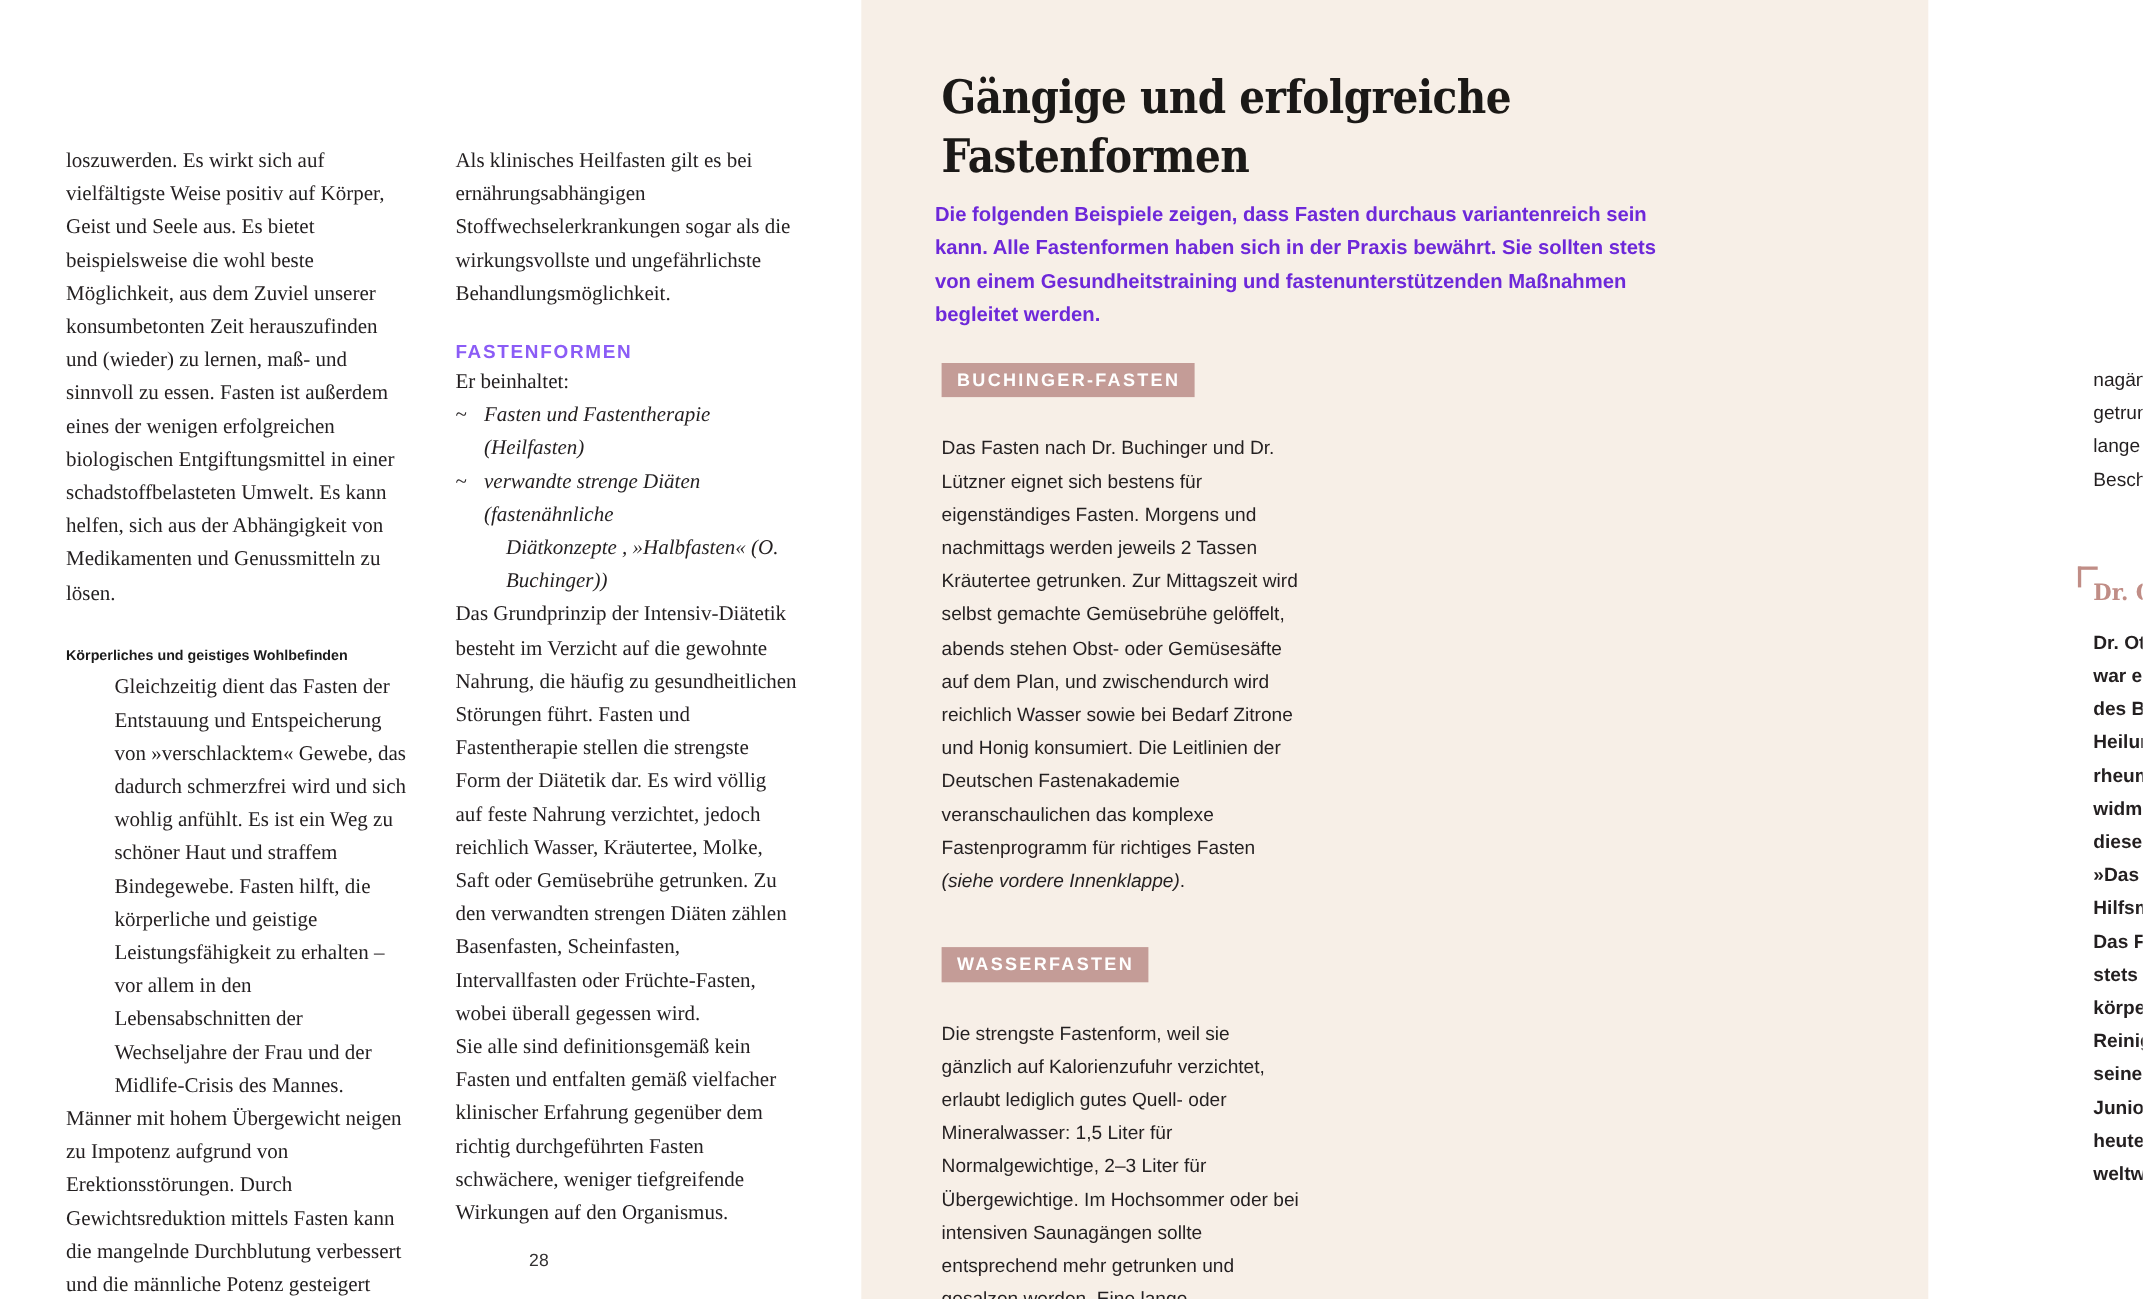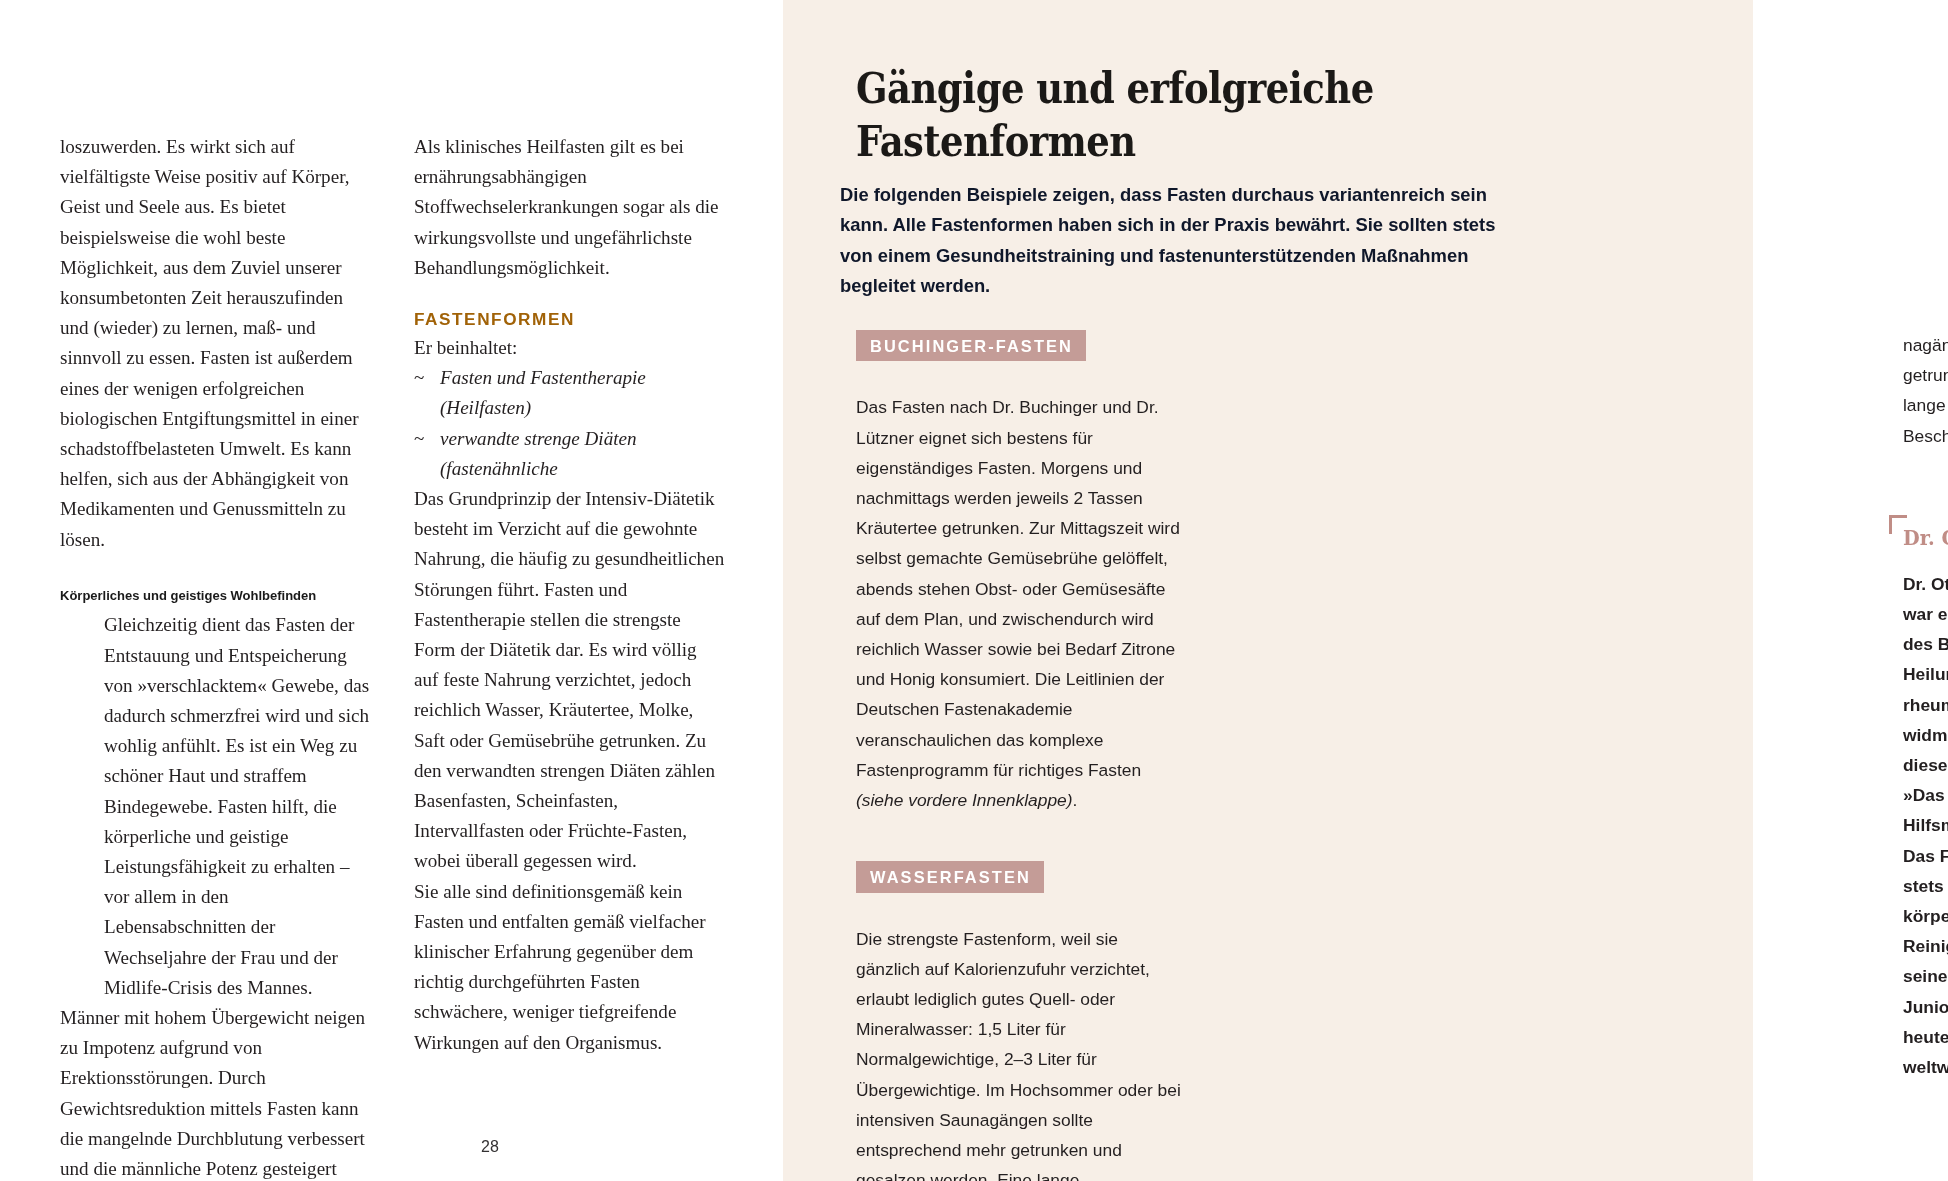--- a/index.html
+++ b/index.html
@@ -51,21 +51,21 @@
     color: #1a1a1a;
     margin: 27px 0 0 0;
   }
   .sub-head + .serif-body { margin-top: 1px; margin-left: 44px; }
 
   .orange-head {
     font-family: "Liberation Sans", "DejaVu Sans", sans-serif;
     font-weight: bold;
     font-size: 17.2px;
     letter-spacing: 1.55px;
-    color: #a16207;
+    color: #8b5cf6;
     margin: 26px 0 3px 0;
     text-transform: uppercase;
   }
 
   .tilde-list {
     margin: 0;
     padding: 0;
     list-style: none;
   }
   .tilde-list li {
@@ -102,28 +102,28 @@
     font-weight: bold;
     font-size: 42px;
     line-height: 53px;
     letter-spacing: -0.6px;
     color: #1b1917;
     transform: scaleX(0.88);
     transform-origin: left top;
   }
   .right-intro {
     position: absolute;
-    left: 57px;
+    left: 67px;
     top: 180px;
     width: 690px;
     font-family: "Liberation Sans", "DejaVu Sans", sans-serif;
     font-weight: bold;
     font-size: 18.4px;
     line-height: 30.4px;
-    color: #0f172a;
+    color: #6d28d9;
   }
 
   .rcol-main {
     position: absolute;
     left: 73px;
     top: 330px;
     width: 325px;
   }
   .rcol-side {
     position: absolute;
@@ -225,20 +225,21 @@
         <div class="serif-body">Er beinhaltet:</div>
 
         <ul class="tilde-list">
           <li>
             <span class="tl">~</span>
             <span>Fasten und Fastentherapie (Heilfasten)</span>
           </li>
           <li>
             <span class="tl">~</span>
             <span>verwandte strenge Diäten (fastenähnliche</span>
+            <span class="ind">Diätkonzepte , »Halbfasten« (O. Buchinger))</span>
           </li>
         </ul>
 
         <div class="serif-body">Das Grundprinzip der Intensiv-Diätetik besteht im Verzicht auf die gewohnte Nahrung, die häufig zu gesundheitlichen Störungen führt. Fasten und Fastentherapie stellen die strengste Form der Diätetik dar. Es wird völlig auf feste Nahrung verzichtet, jedoch reichlich Wasser, Kräutertee, Molke, Saft oder Gemüsebrühe getrunken. Zu den verwandten strengen Diäten zählen Basenfasten, Scheinfasten, Intervallfasten oder Früchte-Fasten, wobei überall gegessen wird.</div>
 
         <div class="serif-body">Sie alle sind definitionsgemäß kein Fasten und entfalten gemäß vielfacher klinischer Erfahrung gegenüber dem richtig durchgeführten Fasten schwächere, weniger tiefgreifende Wirkungen auf den Organismus.</div>
       </div>
 
     </div>
 

